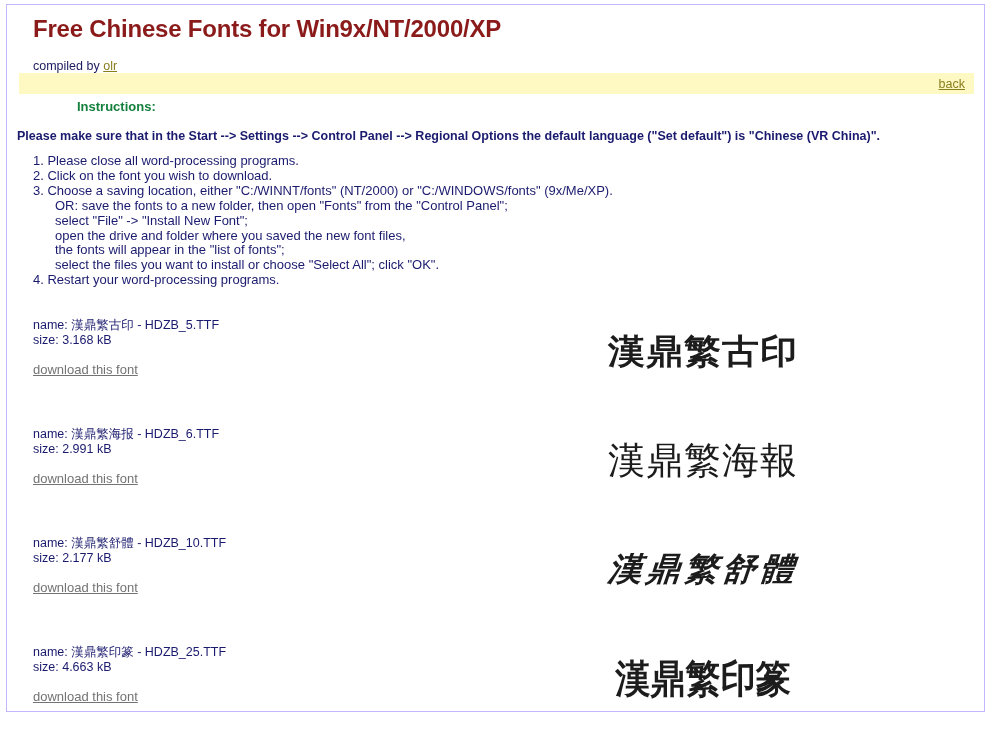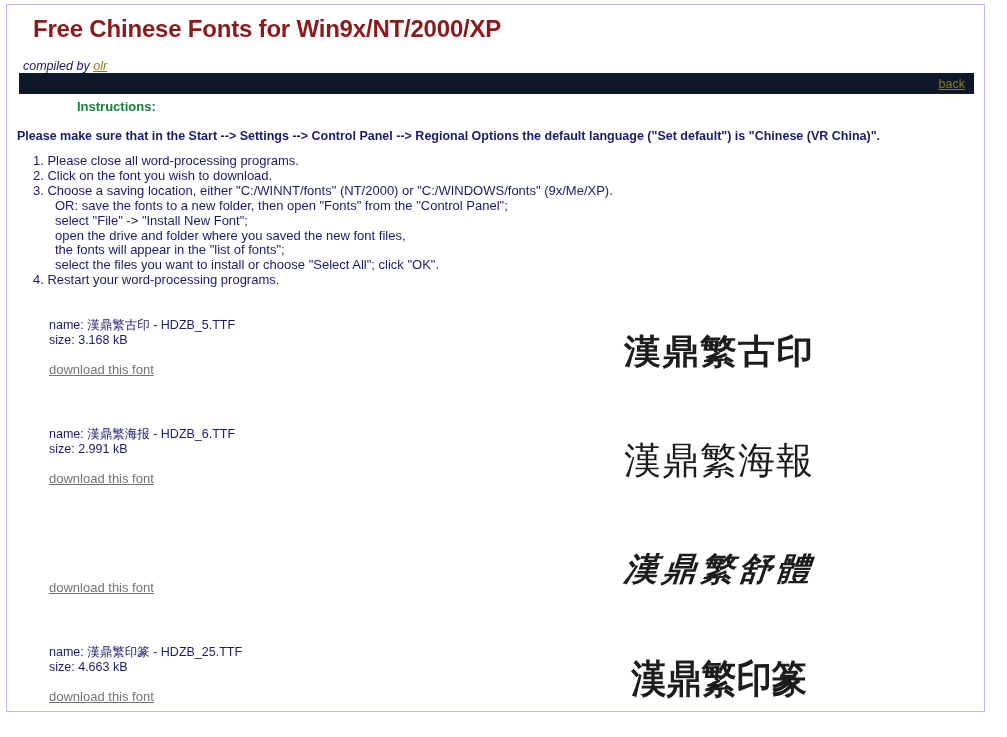--- a/index.html
+++ b/index.html
@@ -34,41 +34,40 @@
     top: 10px;
     font-size: 24px;
     font-weight: bold;
     color: #8B1A1A;
     letter-spacing: -0.2px;
     white-space: nowrap;
   }
 
   #compiled-line {
     position: absolute;
-    left: 16px;
+    left: 26px;
     top: 54px;
     font-size: 12.5px;
     color: #1a1a5e;
     white-space: nowrap;
-    font-style: italic;
   }
   #compiled-line .link {
     color: #8a7d1e;
     text-decoration: underline;
     cursor: pointer;
   }
 
   
   #gray-bar {
     position: absolute;
     left: 12px;
     top: 68px;
     width: 955px;
     height: 21px;
-    background: #0f172a;
+    background: #fef9c3;
   }
   #back-link {
     position: absolute;
     right: 9px;
     top: 4px;
     font-size: 12.5px;
     color: #8a7d1e;
     text-decoration: underline;
     cursor: pointer;
   }
@@ -99,21 +98,21 @@
     font-size: 13px;
     color: #1a1a6e;
     line-height: 14.9px;
   }
   #instructions-list .step { white-space: nowrap; }
   #instructions-list .sub { white-space: nowrap; padding-left: 22px; }
 
   
   .font-entry {
     position: absolute;
-    left: 16px;
+    left: 0;
     width: 100%;
     height: 108px;
   }
   .font-meta {
     position: absolute;
     left: 26px;
     top: 0;
     font-size: 12.5px;
     color: #1a1a6e;
     line-height: 15px;
@@ -191,20 +190,24 @@
       </div>
       <div class="font-entry" style="top: 421px;">
         <div class="font-meta">
           <div><span>name: </span><span class="name-cjk">漢鼎繁海报</span><span> - HDZB_6.TTF</span></div>
           <div>size: 2.991 kB</div>
         </div>
         <div class="download-link">download this font</div>
         <div class="font-sample poster">漢鼎繁海報</div>
       </div>
       <div class="font-entry" style="top: 530px;">
+        <div class="font-meta">
+          <div><span>name: </span><span class="name-cjk">漢鼎繁舒體</span><span> - HDZB_10.TTF</span></div>
+          <div>size: 2.177 kB</div>
+        </div>
         <div class="download-link">download this font</div>
         <div class="font-sample cursive">漢鼎繁舒體</div>
       </div>
       <div class="font-entry" style="top: 639px;">
         <div class="font-meta">
           <div><span>name: </span><span class="name-cjk">漢鼎繁印篆</span><span> - HDZB_25.TTF</span></div>
           <div>size: 4.663 kB</div>
         </div>
         <div class="download-link">download this font</div>
         <div class="font-sample stamp">漢鼎繁印篆</div>

